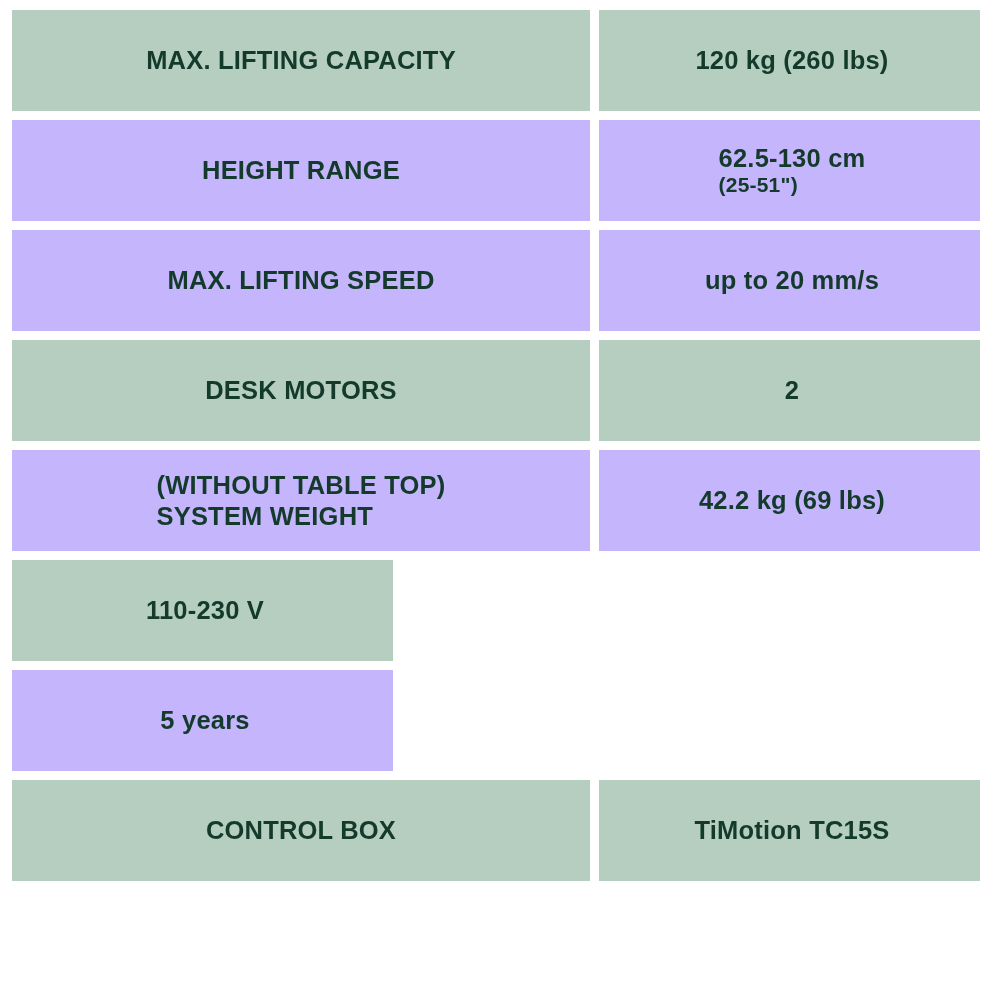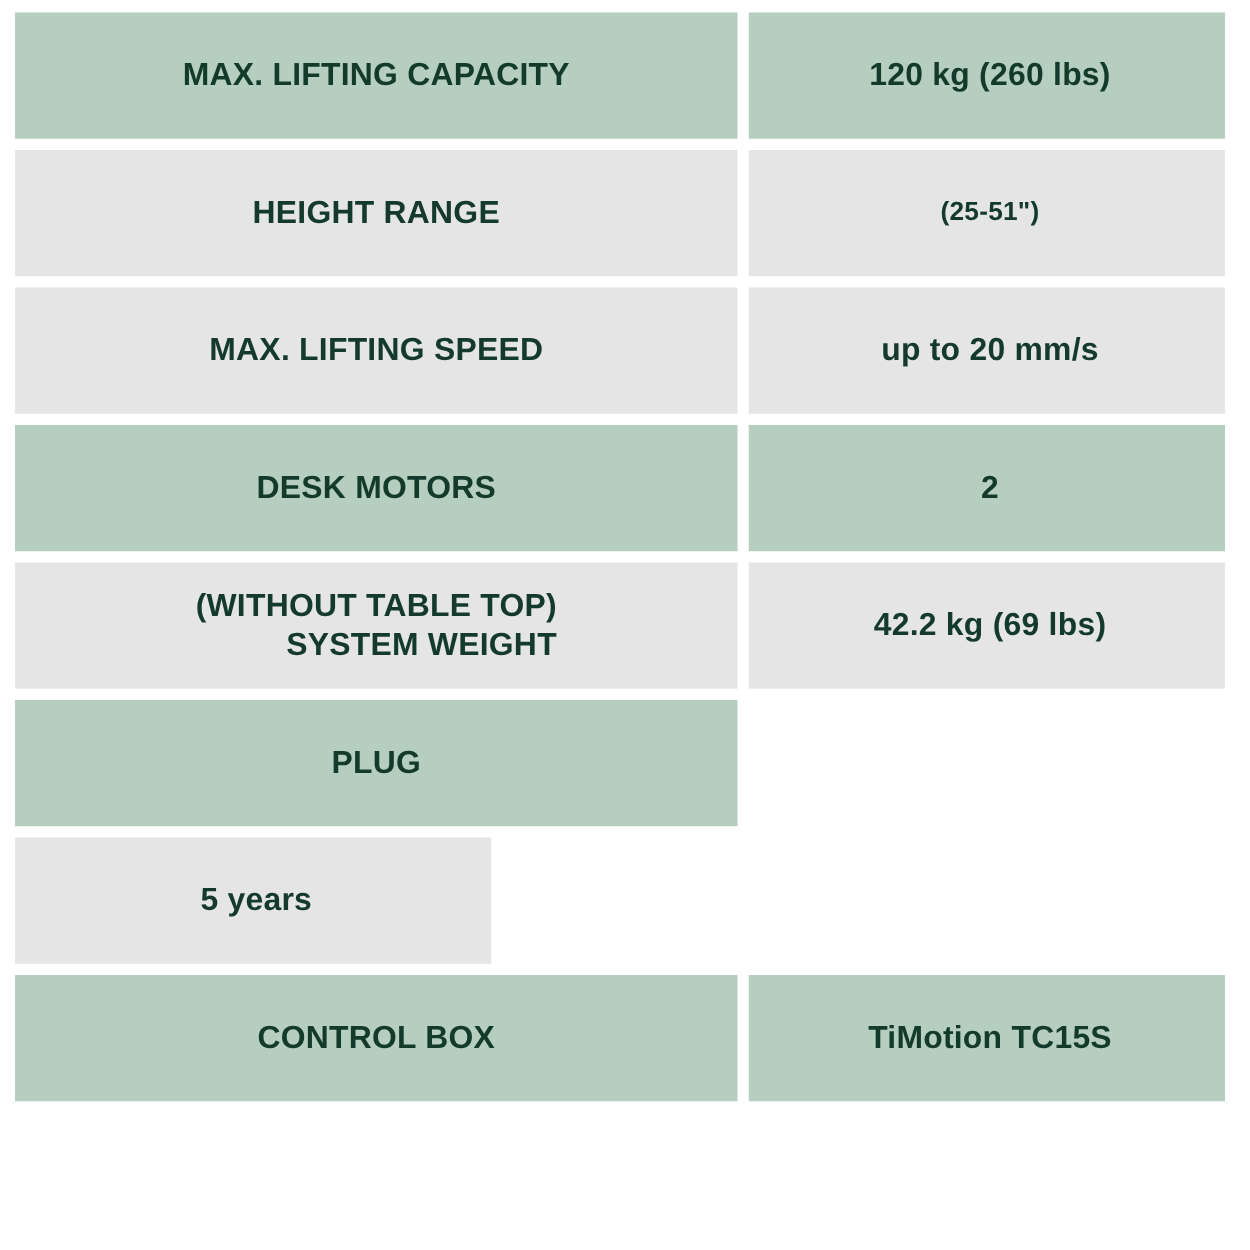--- a/index.html
+++ b/index.html
@@ -23,41 +23,41 @@
   }
   .spec-row {
     display: flex;
     gap: 9px;
     height: 101px;
   }
   .cell {
     display: flex;
     align-items: center;
     justify-content: center;
-    text-align: right;
+    text-align: left;
     color: #133a2b;
     box-sizing: border-box;
     padding: 4px 10px;
     line-height: 1.18;
   }
   .cell-label {
     width: 578px;
     font-size: 25.5px;
     font-weight: bold;
     letter-spacing: 0.2px;
   }
   .cell-value {
     width: 381px;
     font-size: 25.5px;
     font-weight: bold;
     letter-spacing: 0.2px;
     padding-left: 15px;
   }
   .shade-dark .cell { background: #b5cec0; }
-  .shade-light .cell { background: #e5e5e5; }
+  .shade-light .cell { background: #c4b5fd; }
   .value-inner {
     display: block;
   }
   .value-sub {
     display: block;
     font-size: 21px;
     font-weight: bold;
   }
 </style>
 </head>
@@ -77,20 +77,21 @@
       </div>
     </div>
     <div class="spec-row shade-light">
       <div class="cell cell-label">
         <div>
           <span class="value-inner">HEIGHT RANGE</span>
         </div>
       </div>
       <div class="cell cell-value">
         <div>
+          <span class="value-inner">62.5-130 cm</span>
           <span class="value-sub">(25-51")</span>
         </div>
       </div>
     </div>
     <div class="spec-row shade-light">
       <div class="cell cell-label">
         <div>
           <span class="value-inner">MAX. LIFTING SPEED</span>
         </div>
       </div>
@@ -119,23 +120,23 @@
           <span class="value-inner">SYSTEM WEIGHT</span>
         </div>
       </div>
       <div class="cell cell-value">
         <div>
           <span class="value-inner">42.2 kg (69 lbs)</span>
         </div>
       </div>
     </div>
     <div class="spec-row shade-dark">
-      <div class="cell cell-label">
+      <div class="cell cell-value">
         <div>
-          <span class="value-inner">PLUG</span>
+          <span class="value-inner">110-230 V</span>
         </div>
       </div>
     </div>
     <div class="spec-row shade-light">
       <div class="cell cell-value">
         <div>
           <span class="value-inner">5 years</span>
         </div>
       </div>
     </div>

